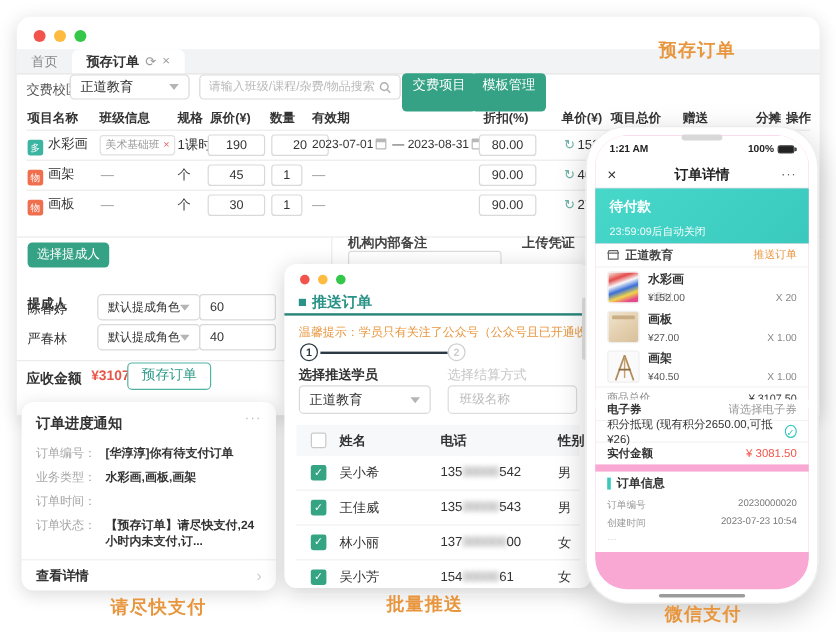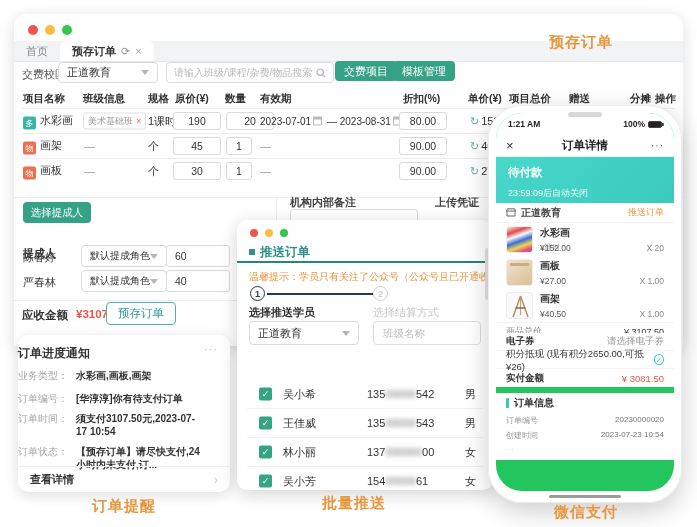--- a/index.html
+++ b/index.html
@@ -18,21 +18,21 @@
   .tab { display:flex; align-items:center; gap:5px; padding:0 12px; font-size:11px; color:#888; }
   .tab.active { background:#fff; color:#333; font-weight:bold; border-radius:6px 6px 0 0; }
   .tab .ticon { color:#9a9a9a; font-weight:normal; font-size:11px; }
   .toolbar-label { position:absolute; left:8px; top:53px; font-size:11px; color:#555; }
   .select { position:absolute; border:1px solid #d9d9d9; border-radius:4px; background:#fff; font-size:11px; color:#333; display:flex; align-items:center; padding:0 8px; }
   .caret { width:0; height:0; border-left:4px solid transparent; border-right:4px solid transparent; border-top:5px solid #b5b5b5; margin-left:auto; }
   .sel-campus { left:44px; top:48px; width:100px; height:21px; }
   .search { position:absolute; left:152px; top:48px; width:168px; height:21px; border:1px solid #d9d9d9; border-radius:4px; display:flex; align-items:center; padding:0 7px; }
   .search input { border:0; outline:0; flex:1; font-size:10px; color:#333; font-family:inherit; min-width:0; }
   .search input::placeholder { color:#b9b9b9; }
-  .gbtn { position:absolute; height:20px; background:#36a285; color:#fff; font-size:11px; border:0; border-radius:4px; padding:0 9px; line-height:20px; text-align:center; }
+  .gbtn { position:absolute; height:32px; background:#36a285; color:#fff; font-size:11px; border:0; border-radius:4px; padding:0 9px; line-height:20px; text-align:center; }
   
   .thead { position:absolute; left:8px; right:8px; top:76px; height:18px; font-size:10.5px; font-weight:bold; color:#333; }
   .trow { position:absolute; left:8px; right:8px; height:25px; border-top:1px solid #ececec; font-size:11px; color:#333; }
   .trow:last-of-type { border-bottom:1px solid #ececec; }
   .c { position:absolute; top:50%; transform:translateY(-50%); white-space:nowrap; }
   .badge { display:inline-block; width:13px; height:13px; border-radius:2px; color:#fff; font-size:8px; line-height:13px; text-align:center; vertical-align:-2px; margin-right:4px; }
   .badge.multi { background:#3cb4a2; } .badge.item { background:#ef6e4d; }
   .tag { border:1px solid #e0e0e0; border-radius:3px; padding:1px 4px; font-size:9px; color:#999; }
   .tag .x { color:#e86b6b; margin-left:3px; }
   .inbox { border:1px solid #d9d9d9; border-radius:3px; background:#fff; font-size:10.5px; color:#333; text-align:center; display:inline-block; }
@@ -44,21 +44,21 @@
   .remark-box { position:absolute; left:276px; top:195px; width:128px; height:40px; border:1px solid #ddd; border-radius:3px; }
   
   .gbtn2 { position:absolute; left:9px; top:188px; width:68px; height:21px; background:#36a285; color:#fff; font-size:10.5px; border-radius:4px; text-align:center; line-height:21px; }
   .com-h { position:absolute; top:232px; font-size:11px; font-weight:bold; color:#333; }
   .com-name { position:absolute; font-size:11px; color:#333; }
   .footer-label { position:absolute; left:8px; top:294px; font-size:11.5px; font-weight:bold; color:#333; }
   .footer-amount { position:absolute; left:62px; top:294px; font-size:11.5px; font-weight:bold; color:#e8564a; }
   .presave-btn { position:absolute; left:92px; top:288px; width:70px; height:23px; border:1px solid #52b3a4; color:#2e9a89; background:#fff; border-radius:4px; font-size:11.5px; text-align:center; line-height:21px; }
 
   
-  .notice { position:absolute; left:18px; top:335px; width:212px; height:157px; background:#fff; border-radius:10px; box-shadow:0 3px 14px rgba(0,0,0,.14); padding:10px 0; }
+  .notice { position:absolute; left:18px; top:335px; width:212px; height:157px; background:#fff; border-radius:10px; box-shadow:0 3px 14px rgba(0,0,0,.14); padding:10px 12px; }
   .notice-title { font-size:12px; font-weight:bold; color:#333; }
   .notice-menu { position:absolute; right:12px; top:8px; color:#bbb; font-size:11px; letter-spacing:1px; }
   .nrow { display:flex; margin-top:7px; font-size:10px; line-height:13px; }
   .nrow .lab { width:58px; color:#a6a6a6; flex:none; }
   .nrow .val { color:#333; font-weight:bold; width:128px; }
   .notice-foot { position:absolute; left:0; right:0; bottom:0; height:26px; border-top:1px solid #efefef; display:flex; align-items:center; padding:0 12px; font-size:11px; color:#333; font-weight:bold; }
   .notice-foot .chev { margin-left:auto; color:#ccc; font-size:13px; font-weight:normal; }
 
   
   .modal { position:absolute; left:237px; top:220px; width:256px; height:270px; background:#fff; border-radius:10px; box-shadow:0 4px 18px rgba(0,0,0,.18); }
@@ -79,21 +79,21 @@
   .m-thead { position:absolute; left:10px; right:10px; top:134px; height:26px; background:#f7f8fa; font-size:11px; font-weight:bold; color:#333; }
   .m-row { position:absolute; left:10px; right:10px; height:29px; border-bottom:1px solid #f0f0f0; font-size:11px; color:#333; }
   .cbx { position:absolute; top:50%; transform:translateY(-50%); width:13px; height:13px; border-radius:2px; }
   .cbx.empty { border:1px solid #c9c9c9; background:#fff; }
   .cbx.on { background:#35a483; color:#fff; font-size:9px; line-height:13px; text-align:center; }
   .blur { filter:blur(2px); color:#777; }
   .m-scroll { position:absolute; right:4px; top:28px; width:4px; height:52px; border-radius:2px; background:#e3e3e3; }
 
   
   .phone { position:absolute; left:488px; top:105px; width:194px; height:398px; background:#fff; border-radius:34px; box-shadow:0 8px 26px rgba(0,0,0,.20), 0 0 0 1px #ececec inset; }
-  .screen { position:absolute; left:8px; top:8px; right:8px; bottom:12px; background:#22c55e; border-radius:26px; overflow:hidden; }
+  .screen { position:absolute; left:8px; top:8px; right:8px; bottom:12px; background:#f9a8d4; border-radius:26px; overflow:hidden; }
   .speaker { position:absolute; left:50%; top:7px; transform:translateX(-50%); width:34px; height:5px; border-radius:3px; background:#d8d8d8; }
   .statusbar { position:absolute; left:0; right:0; top:0; height:22px; background:#fff; display:flex; align-items:center; padding:0 12px; font-size:8.5px; font-weight:bold; color:#222; }
   .batt { margin-left:auto; display:flex; align-items:center; gap:3px; }
   .batt-icon { width:14px; height:7px; border:1px solid #444; border-radius:2px; position:relative; background:#222; }
   .batt-icon:after { content:""; position:absolute; right:-3px; top:1.5px; width:2px; height:3px; background:#444; border-radius:0 1px 1px 0; }
   .pnav { position:absolute; left:0; right:0; top:22px; height:22px; background:#fff; border-bottom:1px solid #f0f0f0; display:flex; align-items:center; padding:0 10px; }
   .pnav .close { font-size:13px; color:#333; }
   .pnav .title { position:absolute; left:0; right:0; text-align:center; font-size:11.5px; font-weight:bold; color:#222; }
   .pnav .menu { margin-left:auto; color:#555; font-size:10px; letter-spacing:1px; z-index:1; }
   .pbanner { position:absolute; left:0; right:0; top:44px; height:46px; background:linear-gradient(135deg,#47d8ca,#3bc9be); color:#fff; padding:8px 12px; }
@@ -249,31 +249,30 @@
 
     <div class="divh" style="left:0; width:440px; top:286px;"></div>
     <div class="footer-label">应收金额</div>
     <div class="footer-amount">¥3107.50</div>
     <div class="presave-btn">预存订单</div>
   </div>
 
   <div class="notice">
     <div class="notice-title">订单进度通知</div>
     <div class="notice-menu">···</div>
+    <div class="nrow" style="margin-top:10px">
+      <span class="lab">订单编号：</span>
+        <span class="val">[华淳淳]你有待支付订单</span>
+    </div>
     <div class="nrow">
       <span class="lab">业务类型：</span>
         <span class="val">水彩画,画板,画架</span>
     </div>
-    <div class="nrow" style="margin-top:10px">
-      <span class="lab">订单编号：</span>
-        <span class="val">[华淳淳]你有待支付订单</span>
-    </div>
     <div class="nrow">
       <span class="lab">订单时间：</span>
-        <span class="val">须支付3107.50元,2023-07-17 10:54</span>
     </div>
     <div class="nrow">
       <span class="lab">订单状态：</span>
         <span class="val">【预存订单】请尽快支付,24小时内未支付,订...</span>
     </div>
     <div class="notice-foot">
       <span>查看详情</span>
       <span class="chev">›</span>
     </div>
   </div>
@@ -295,20 +294,26 @@
     <div class="step-lab off" style="left:136px; top:85px;">选择结算方式</div>
 
     <div class="select m-select" style="position:absolute;">
       <span>正道教育</span>
         <span class="caret"></span>
     </div>
     <div class="m-input">
       <input placeholder="班级名称" style="">
     </div>
 
+    <div class="m-thead">
+      <span class="cbx empty" style="left:12px"></span>
+      <span class="c" style="left:36px">姓名</span>
+      <span class="c" style="left:120px">电话</span>
+      <span class="c" style="left:218px">性别</span>
+    </div>
 
     <div class="m-row" style="top:160px">
       <span class="cbx on" style="left:12px">✓</span>
       <span class="c" style="left:36px">吴小希</span>
       <span class="c" style="left:120px"><span>135</span><span class="blur">00000</span><span>542</span></span>
       <span class="c" style="left:218px">男</span>
     </div>
     <div class="m-row" style="top:189px">
       <span class="cbx on" style="left:12px">✓</span>
       <span class="c" style="left:36px">王佳威</span>
@@ -428,17 +433,17 @@
             <span>···</span>
           </div>
       </div>
 
     </div>
     <div class="speaker"></div>
     <div class="homebar"></div>
   </div>
 
   <div class="anno" style="left:549px; top:33px;">预存订单</div>
-  <div class="anno" style="left:92px;  top:497px;">订单提醒</div>
+  <div class="anno" style="left:92px;  top:497px;">请尽快支付</div>
   <div class="anno" style="left:322px; top:494px;">批量推送</div>
   <div class="anno" style="left:554px; top:503px;">微信支付</div>
 
 </div>
 
 </body></html>

